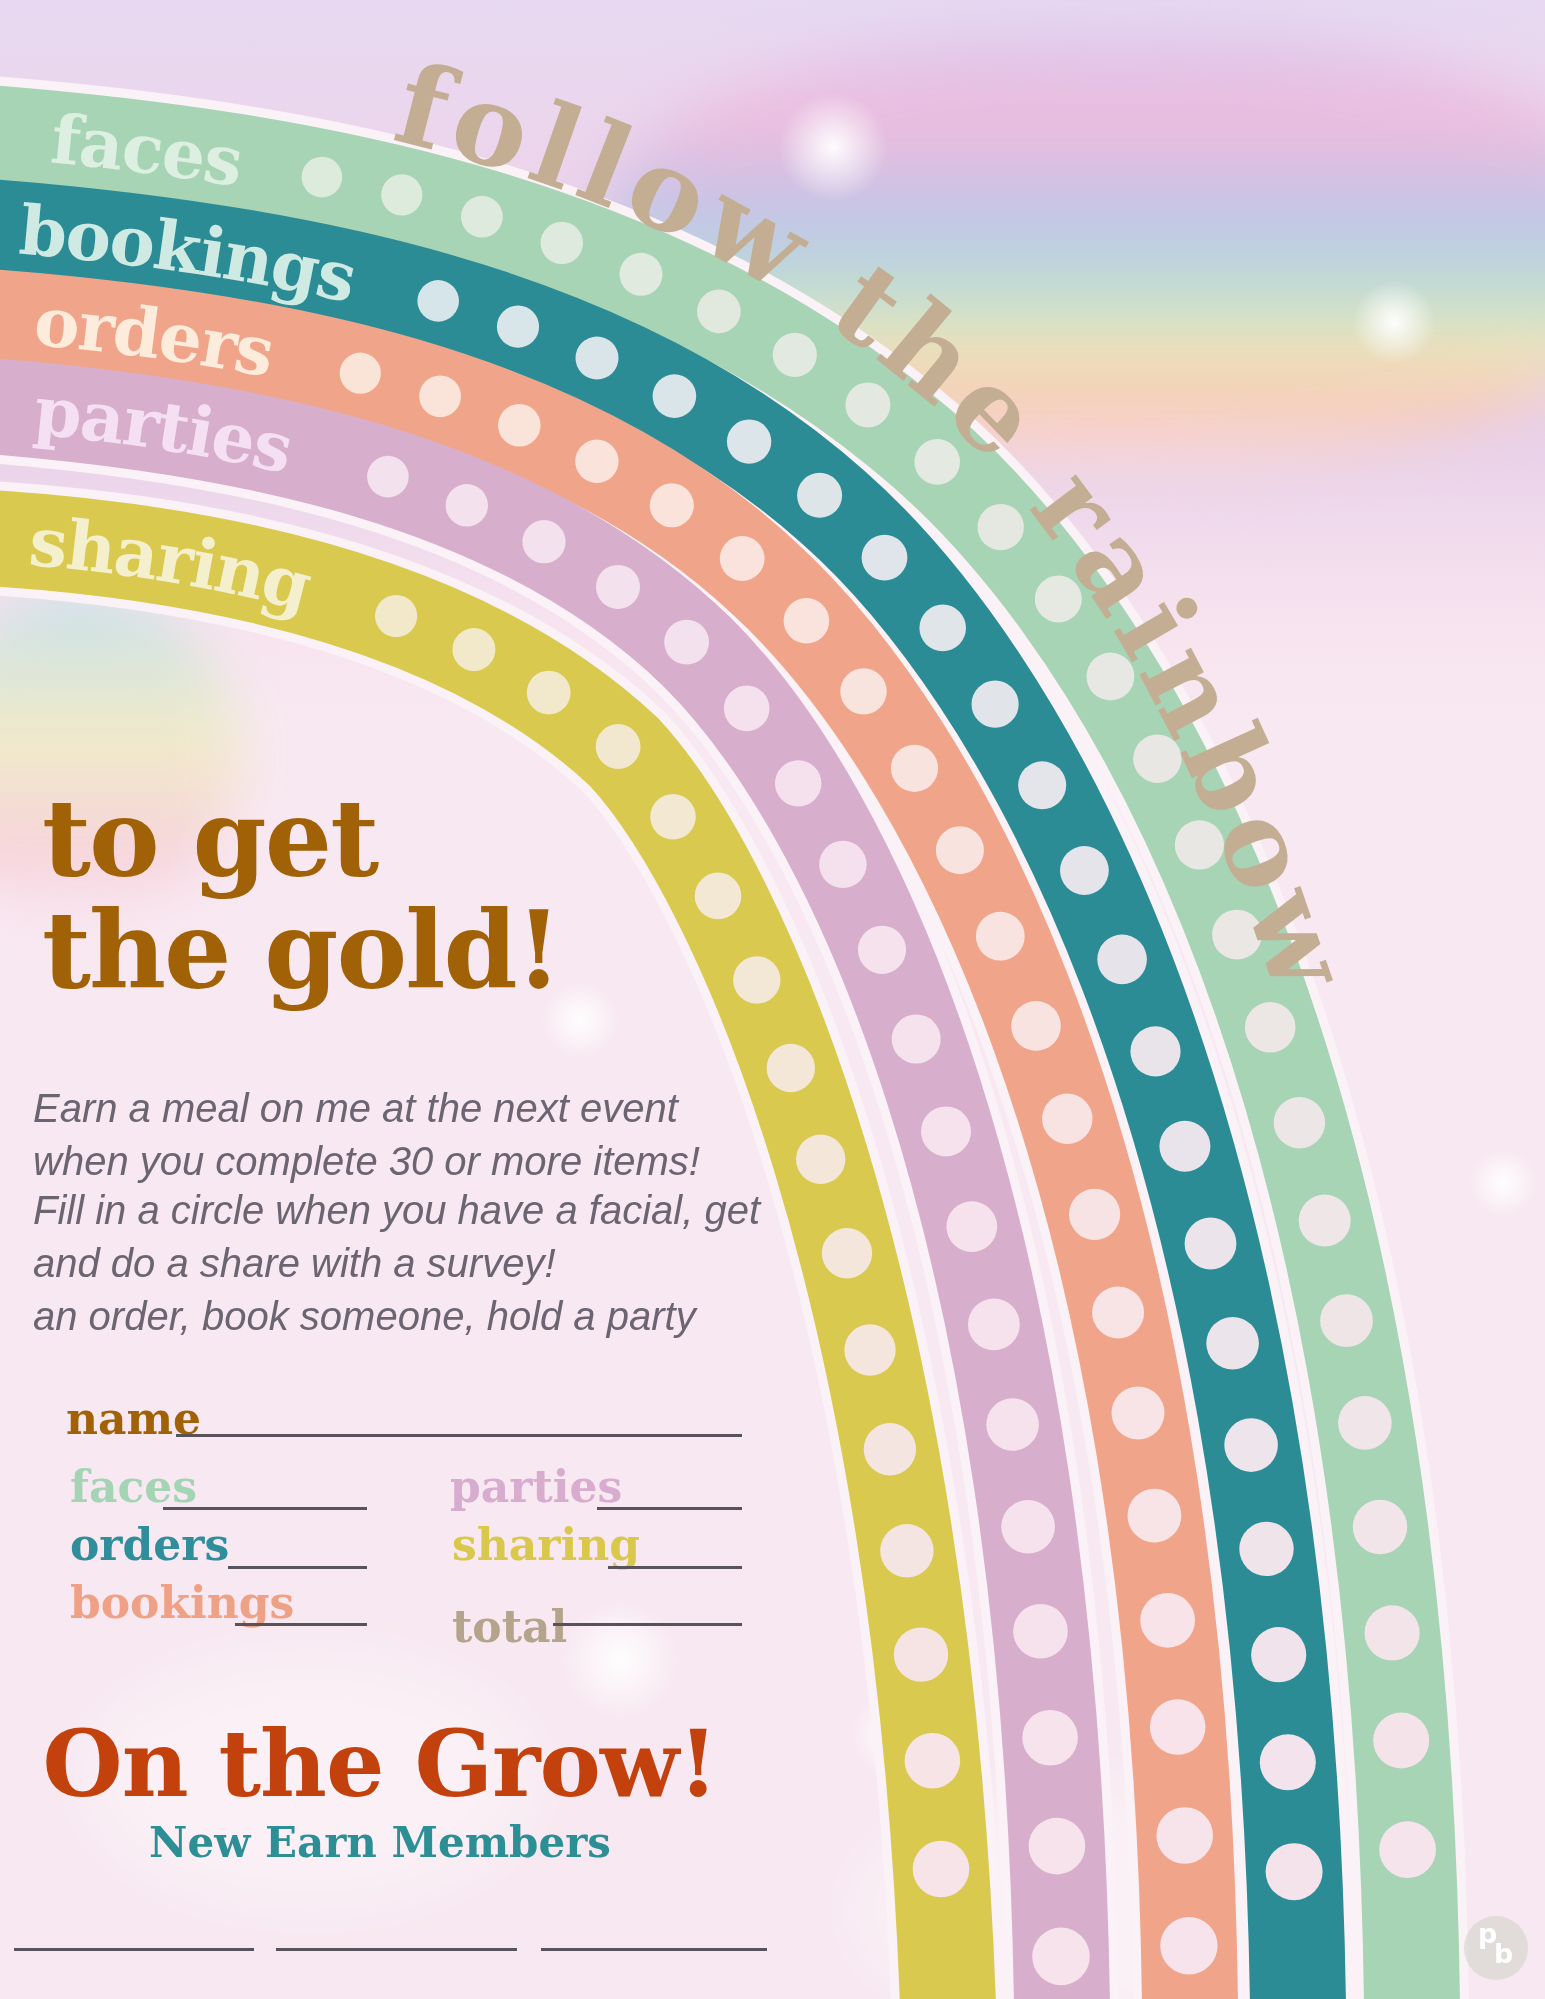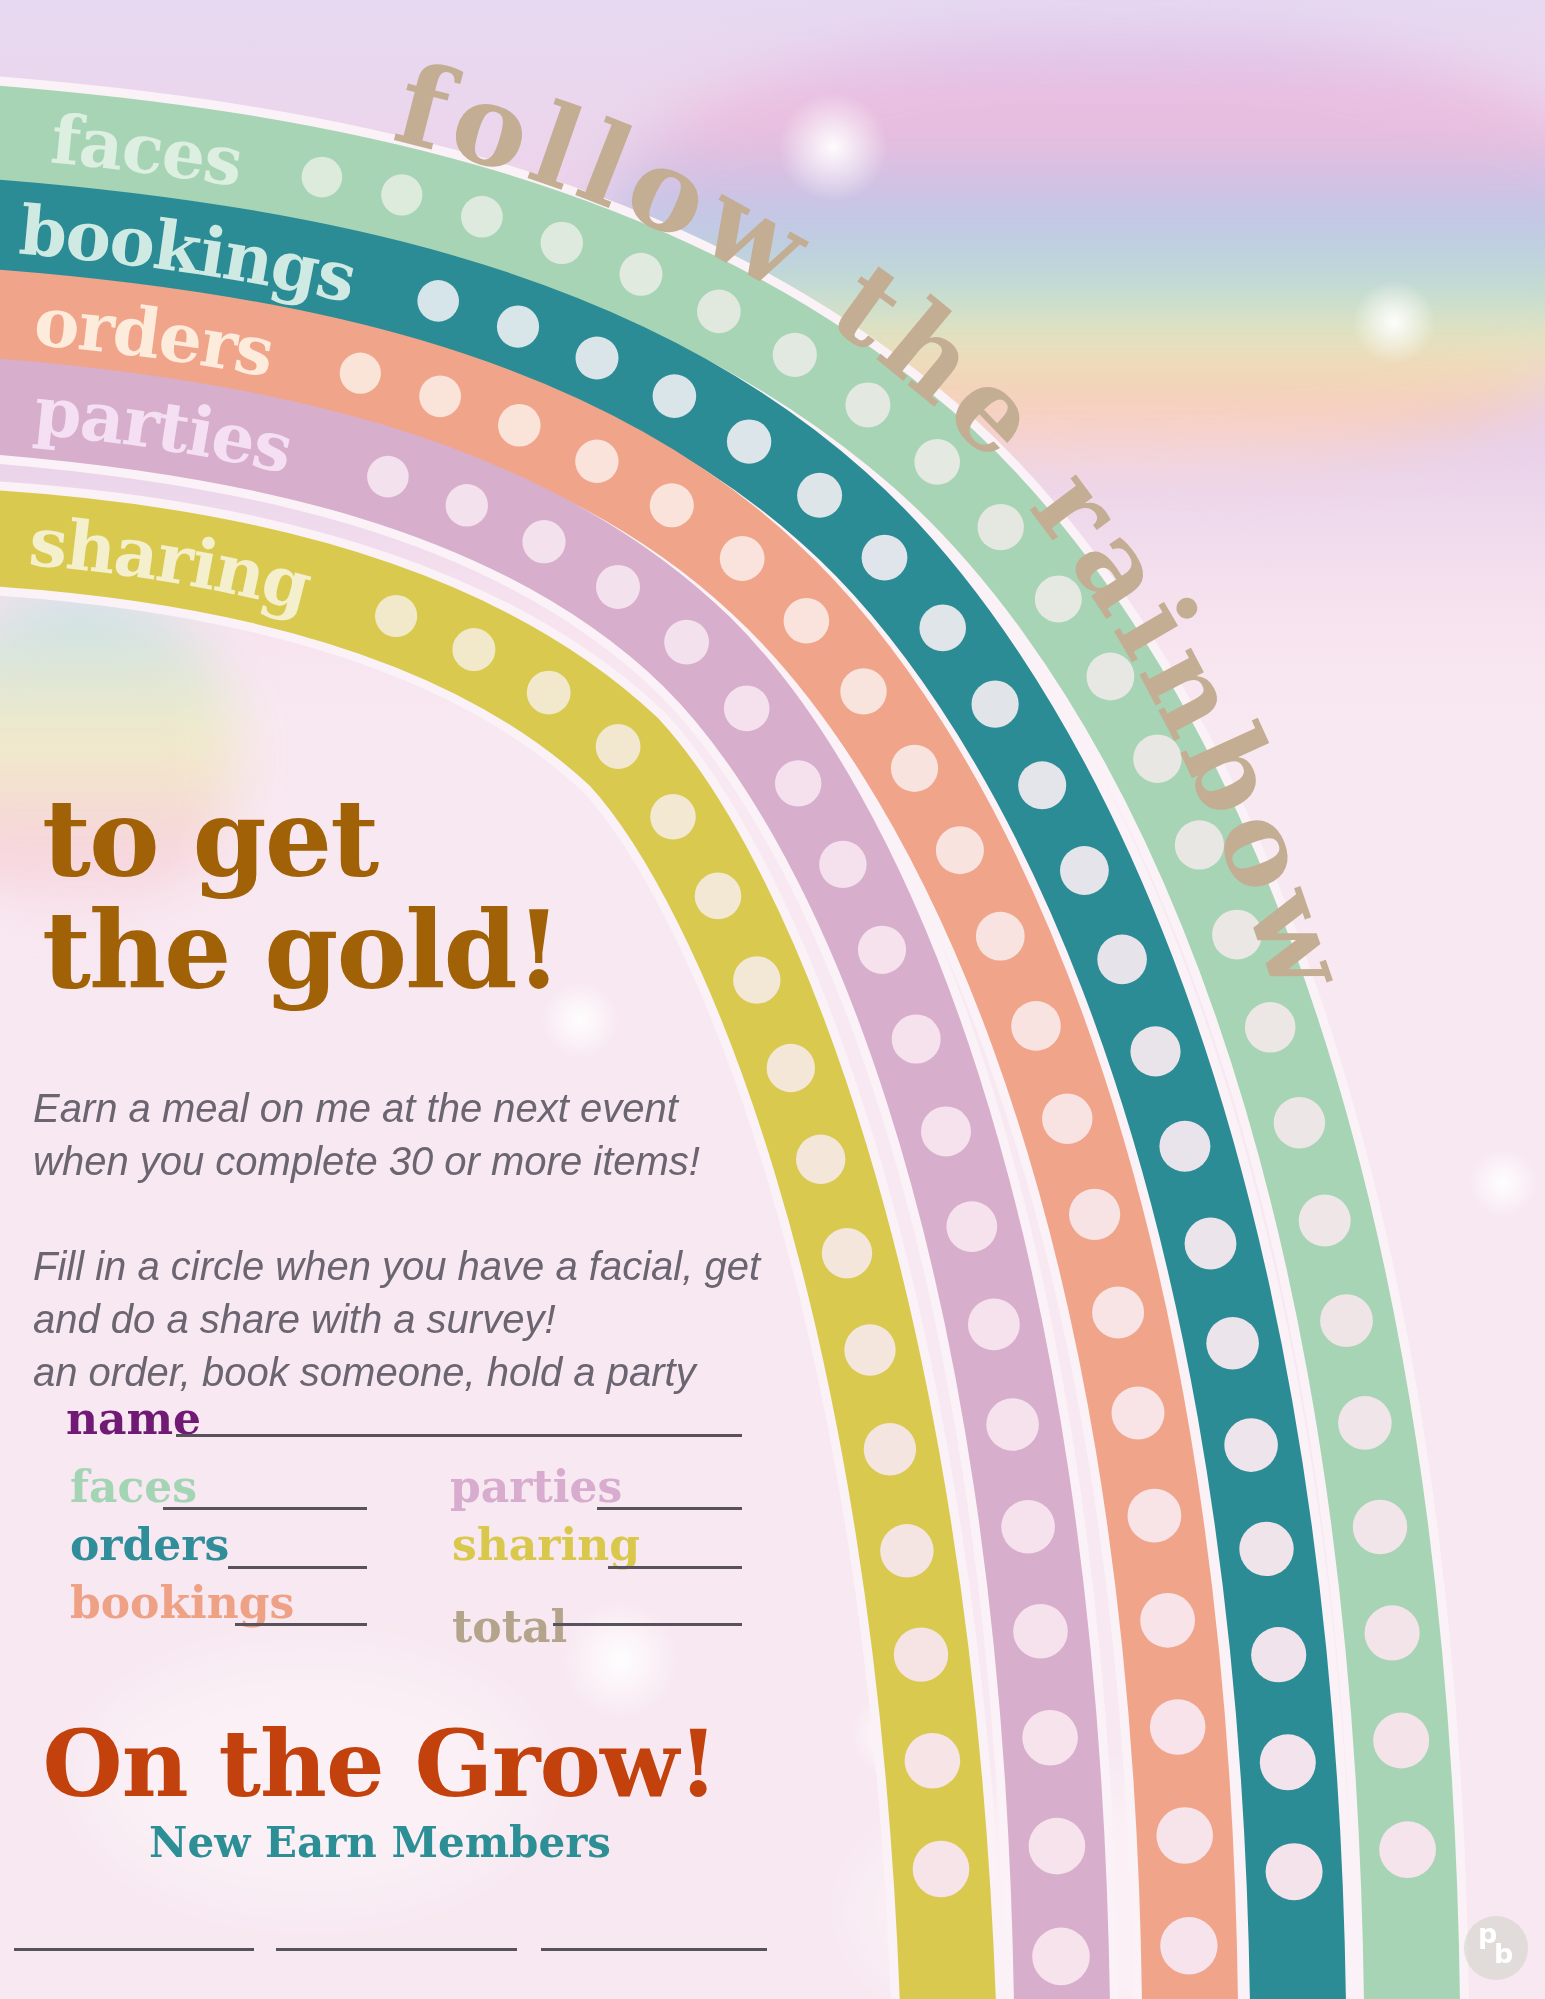--- a/index.html
+++ b/index.html
@@ -25,21 +25,21 @@
   svg.arcs{position:absolute;left:0;top:0;width:1545px;height:1999px;}
   .arched-title{font-family:"DejaVu Serif",serif;font-weight:700;font-size:112px;
        letter-spacing:8px;fill:#c3ae94;}
   .band-label{font-family:"DejaVu Serif",serif;font-weight:700;font-size:68px;letter-spacing:-1px;}
 
   
   .headline{position:absolute;left:42px;top:782px;font-weight:700;font-size:106px;
        line-height:112px;color:#a16207;letter-spacing:-2px;}
   .para{position:absolute;left:33px;font-family:"Liberation Sans",sans-serif;
        font-style:italic;font-size:40px;line-height:53px;color:#6a6571;white-space:nowrap;}
-  .para-1{top:1082px;} .para-2{top:1240px;font-style:italic;}
+  .para-1{top:1082px;} .para-2{top:1184px;font-style:italic;}
 
   
   .flabel{position:absolute;font-weight:700;font-size:44px;line-height:46px;}
   .fline{position:absolute;height:3px;background:#57525c;}
 
   
   .footer{position:absolute;left:40px;top:1712px;width:680px;text-align:center;}
   .footer-title{font-weight:700;font-size:92px;line-height:104px;color:#c2410c;letter-spacing:-1px;}
   .footer-sub{font-weight:700;font-size:42px;line-height:46px;color:#2d8f96;margin-top:4px;}
   .bline{position:absolute;top:1948px;height:3px;background:#57525c;}
@@ -216,21 +216,21 @@
   <div class="para para-1">
     <div>Earn a meal on me at the next event</div>
     <div>when you complete 30 or more items!</div>
   </div>
   <div class="para para-2">
     <div>Fill in a circle when you have a facial, get</div>
     <div>and do a share with a survey!</div>
     <div>an order, book someone, hold a party</div>
   </div>
 
-  <div class="flabel" style="left: 66px; top: 1396px; color: #701a75;">name</div>
+  <div class="flabel" style="left: 66px; top: 1396px; color: #a16207;">name</div>
   <div class="fline" style="left:176px;top:1434px;width:566px;"></div>
 
   <div class="flabel" style="left: 70px; top: 1464px; color: rgb(163, 213, 180);">faces</div>
   <div class="fline" style="left:163px;top:1507px;width:204px;"></div>
   <div class="flabel" style="left: 450px; top: 1464px; color: rgb(215, 172, 207);">parties</div>
   <div class="fline" style="left:597px;top:1507px;width:145px;"></div>
 
   <div class="flabel" style="left: 70px; top: 1522px; color: rgb(47, 142, 153);">orders</div>
   <div class="fline" style="left:228px;top:1566px;width:139px;"></div>
   <div class="flabel" style="left: 452px; top: 1522px; color: rgb(217, 200, 75);">sharing</div>

